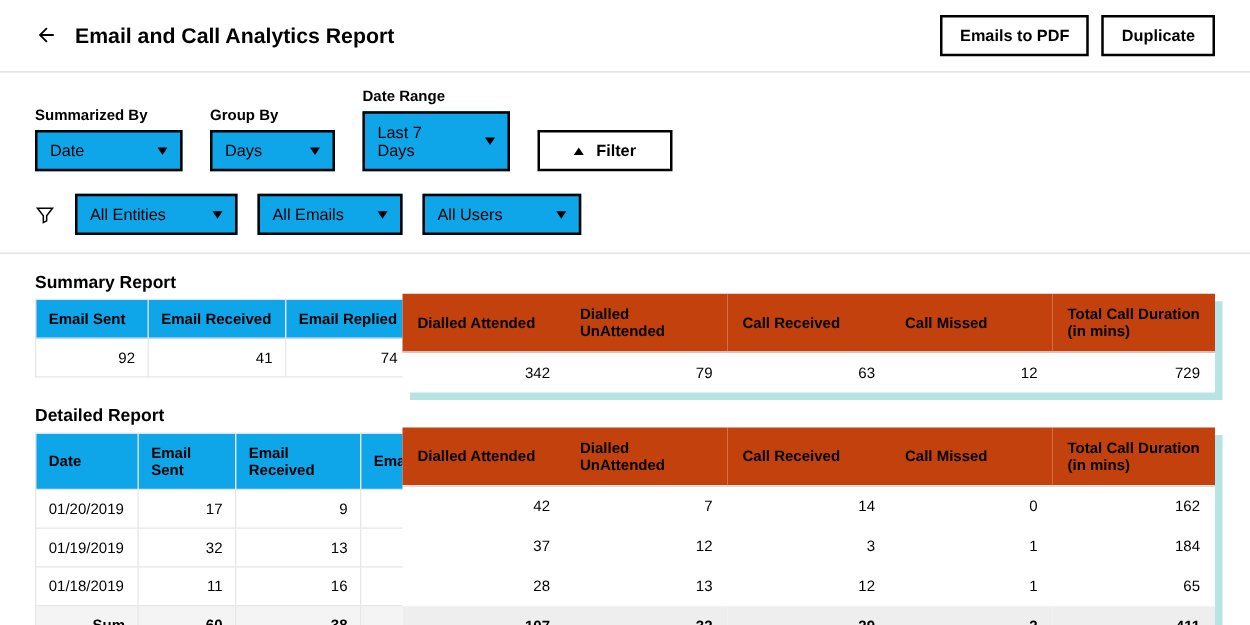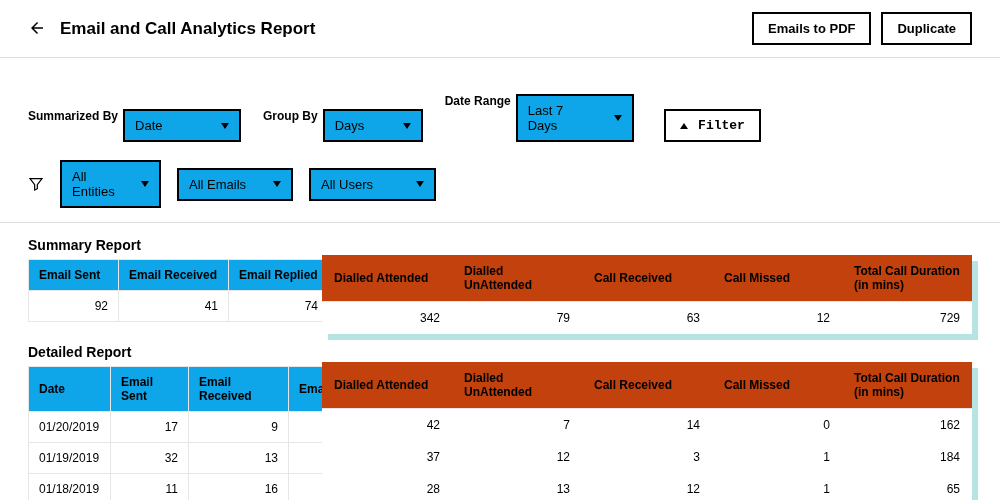--- a/index.html
+++ b/index.html
@@ -5,26 +5,26 @@
     * { box-sizing: border-box; margin: 0; padding: 0; }
     body { font-family: -apple-system, BlinkMacSystemFont, "Segoe UI", Arial, sans-serif; font-size: 13px; color: #000; background: #fff; width: 1000px; }
     .header { display: flex; align-items: center; justify-content: space-between; padding: 12px 28px; border-bottom: 1px solid #ddd; }
     .header-left { display: flex; align-items: flex-start; gap: 14px; }
     .back-arrow { width: 18px; height: 18px; display: flex; align-items: center; justify-content: center; cursor: pointer; }
     .title { font-size: 17px; font-weight: 700; }
     .header-right { display: flex; gap: 10px; }
     .btn { border: 2px solid #000; background: #fff; padding: 7px 14px; font-size: 13px; font-weight: 600; cursor: pointer; }
     .controls { padding: 12px 28px 14px; border-bottom: 1px solid #ddd; }
     .row1 { display: flex; gap: 22px; align-items: flex-end; margin-bottom: 18px; }
-    .field { display: flex; flex-direction: row; gap: 5px; margin-top: 24px; }
+    .field { display: flex; flex-direction: column; gap: 5px; }
     .field-label { font-size: 12px; font-weight: 700; }
     .select { border: 2px solid #000; background: #0ea5e9; padding: 7px 10px; font-size: 13px; display: flex; align-items: center; justify-content: space-between; gap: 18px; cursor: pointer; min-width: 100px; }
     .chev-down { width: 0; height: 0; border-left: 4px solid transparent; border-right: 4px solid transparent; border-top: 6px solid #000; }
     .chev-up { width: 0; height: 0; border-left: 4px solid transparent; border-right: 4px solid transparent; border-bottom: 6px solid #000; }
-    .filter-btn { border: 2px solid #000; background: #fff; padding: 7px 14px; display: flex; align-items: center; gap: 10px; cursor: pointer; font-size: 13px; font-weight: 600; font-family: Liberation Mono, monospace; }
+    .filter-btn { border: 2px solid #000; background: #fff; padding: 7px 27px; display: flex; align-items: center; gap: 10px; cursor: pointer; font-size: 13px; font-weight: 600; }
     .row2 { display: flex; gap: 16px; align-items: center; }
     .funnel-icon { width: 16px; height: 16px; display: block; }
     .content { padding: 14px 28px; position: relative; }
     .section-title { font-size: 14px; font-weight: 700; margin-bottom: 6px; }
     .section { margin-bottom: 22px; position: relative; }
     .table-wrap { position: relative; }
     table { border-collapse: collapse; width: 100%; table-layout: fixed; }
     th, td { padding: 8px 10px; border: 1px solid #e6e6e6; text-align: left; font-size: 12px; }
     th { background: #0ea5e9; font-weight: 700; }
     td { text-align: right; }
@@ -93,21 +93,21 @@
         <span>Filter</span>
       </div>
     </div>
   </div>
   <div class="row2">
     <span>
       <svg class="funnel-icon" viewBox="0 0 24 24">
           <path d="M3 4h18l-7 9v6l-4 2v-8L3 4z" fill="none" stroke="#000" stroke-width="1.8"></path>
         </svg>
     </span>
-    <div class="select" style="width:101px">
+    <div class="select" style="width:130px">
       <span>All Entities</span>
       <span class="chev-down"></span>
     </div>
     <div class="select" style="width:116px">
       <span>All Emails</span>
       <span class="chev-down"></span>
     </div>
     <div class="select" style="width:127px">
       <span>All Users</span>
       <span class="chev-down"></span>

